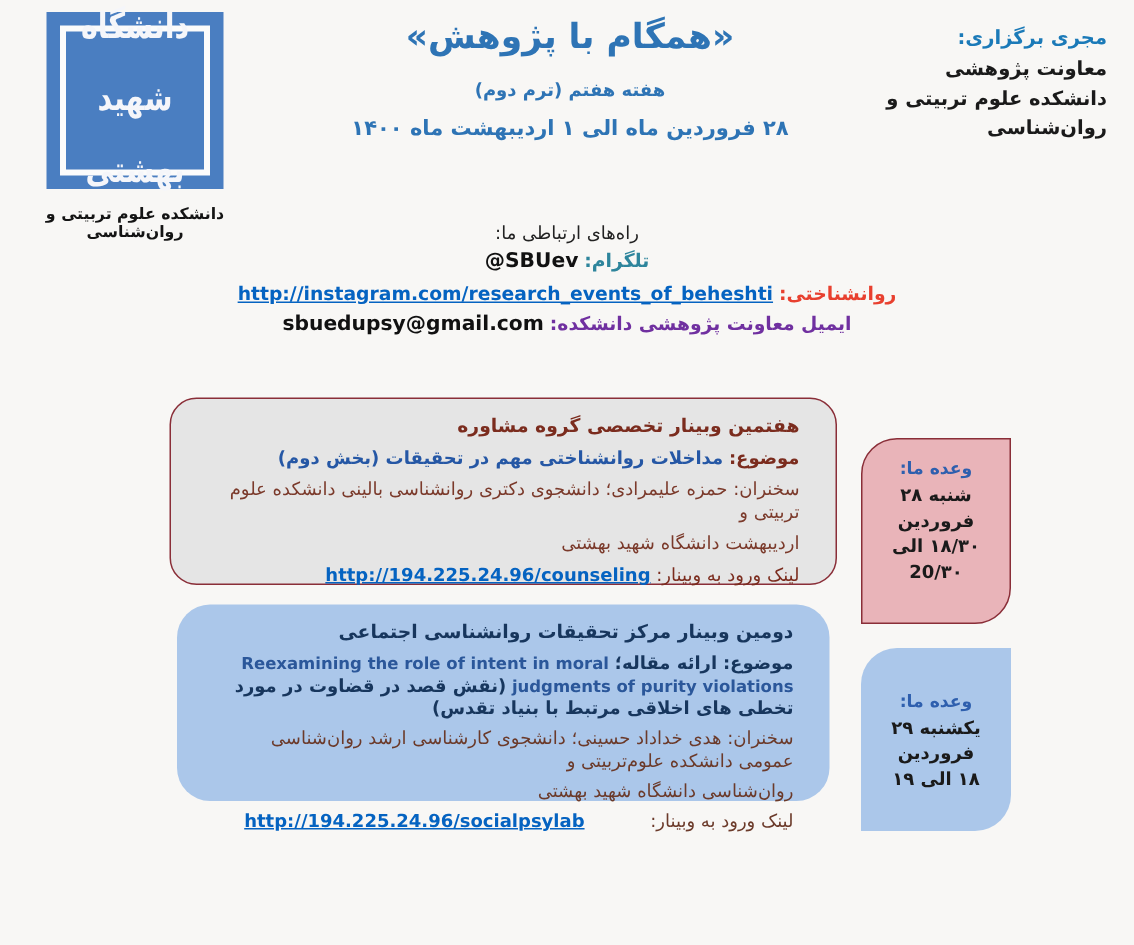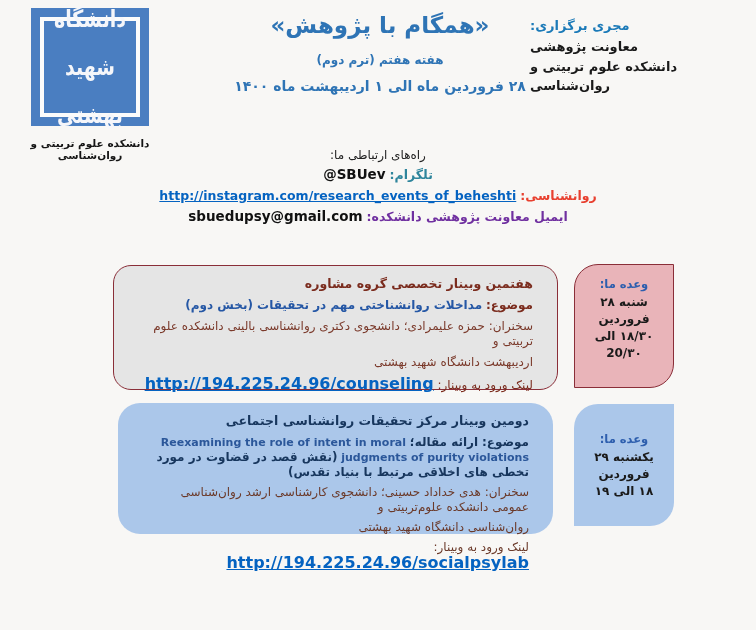--- a/index.html
+++ b/index.html
@@ -25,21 +25,21 @@
   .logo-inner span{display:block;font-size:19px;letter-spacing:-1px;transform:scaleY(1.25);}
   .logo-caption{margin-top:11px;font-size:10.5px;font-weight:bold;color:#141414;direction:rtl;}
 
   
   .header-center{position:absolute;top:12px;left:213px;width:334px;text-align:center;direction:rtl;}
   .main-title{font-size:23px;font-weight:bold;color:#2e74b5;}
   .subtitle{margin-top:15px;font-size:12px;font-weight:bold;color:#2e74b5;}
   .date-range{margin-top:11px;font-size:14px;font-weight:bold;color:#2e74b5;}
 
   
-  .header-right{position:absolute;top:18px;right:8px;width:218px;text-align:left;direction:rtl;}
+  .header-right{position:absolute;top:18px;right:18px;width:218px;text-align:right;direction:rtl;}
   .org-label{font-size:13px;font-weight:bold;color:#1b7ab8;margin-bottom:4px;}
   .org-line{font-size:13px;font-weight:bold;color:#1a1a1a;line-height:1.5;}
 
   
   .contact{position:absolute;top:148px;left:0;width:756px;text-align:center;direction:rtl;}
   .contact-heading{font-size:12px;color:#222;margin-bottom:3px;}
   .contact-line{margin-bottom:3px;font-size:12.5px;line-height:1.4;}
   .lbl-teal{color:#2e859c;font-weight:bold;}
   .lbl-red{color:#e8402f;font-weight:bold;}
   .lbl-purple{color:#7030a0;font-weight:bold;}
@@ -61,27 +61,28 @@
   .card-title{font-size:12.5px;font-weight:bold;margin-bottom:6px;line-height:16px;}
   .card-line{font-size:12px;line-height:15px;margin-bottom:6px;}
   .card.blue .card-line{margin-bottom:5px;}
   .maroon{color:#7b2c1e;}
   .maroon-b{color:#7b2c1e;font-weight:bold;}
   .speaker-pink{color:#7b3a2b;}
   .blue-b{color:#2557a5;font-weight:bold;}
   .navy{color:#17365d;font-weight:bold;}
   .navy-en{color:#2b579a;font-weight:bold;font-size:11px;}
   .speaker-blue{color:#6b3a2a;margin-left:40px;}
-  .card .link{font-size:16px;}
+  .card .link{font-size:12px;}
 
   
   .side{
     position:absolute;box-sizing:border-box;direction:rtl;text-align:center;
     display:flex;flex-direction:column;
     border-radius:24px 0 24px 0;
+    margin-top:28px;
   }
   .side.pink-side{
     left:574px;top:264px;width:100px;height:124px;
     background:#e9b4b9;border:1.6px solid #8a2e38;
     justify-content:center;padding-bottom:14px;
   }
   .side.blue-side{
     left:574px;top:404px;width:100px;height:122px;
     background:#abc7ea;border:none;
     justify-content:flex-start;padding-top:28px;
@@ -117,21 +118,21 @@
     <div class="org-line">دانشکده علوم تربیتی و روان‌شناسی</div>
   </div>
 
   <div class="contact">
     <div class="contact-heading">راه‌های ارتباطی ما:</div>
     <div class="contact-line">
       <span class="lbl-teal">تلگرام:</span>
       <span class="val-bold" dir="ltr">@SBUev</span>
     </div>
     <div class="contact-line">
-      <span class="lbl-red">روانشناسی:</span>
+      <span class="lbl-red">روانشناختی:</span>
       <a class="link" dir="ltr">http://instagram.com/research_events_of_beheshti</a>
     </div>
     <div class="contact-line">
       <span class="lbl-purple">ایمیل معاونت پژوهشی دانشکده:</span>
       <span class="val-bold" dir="ltr">sbuedupsy@gmail.com</span>
     </div>
   </div>
 
   <div class="card pink">
     <div class="card-title maroon-b">هفتمین وبینار تخصصی گروه مشاوره</div>

